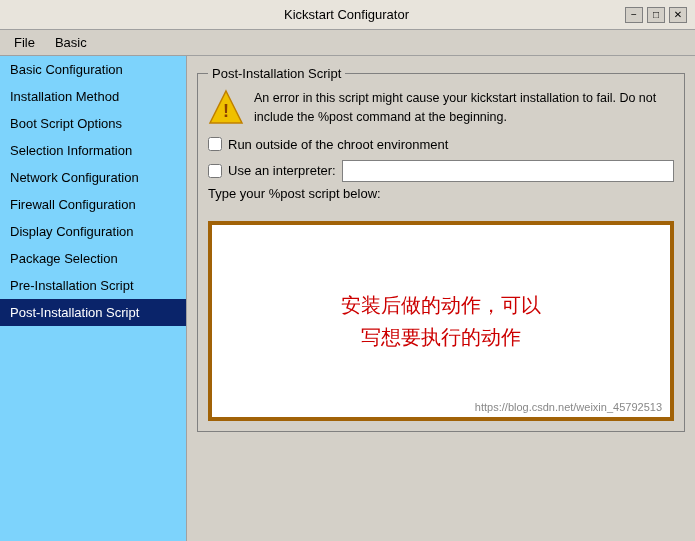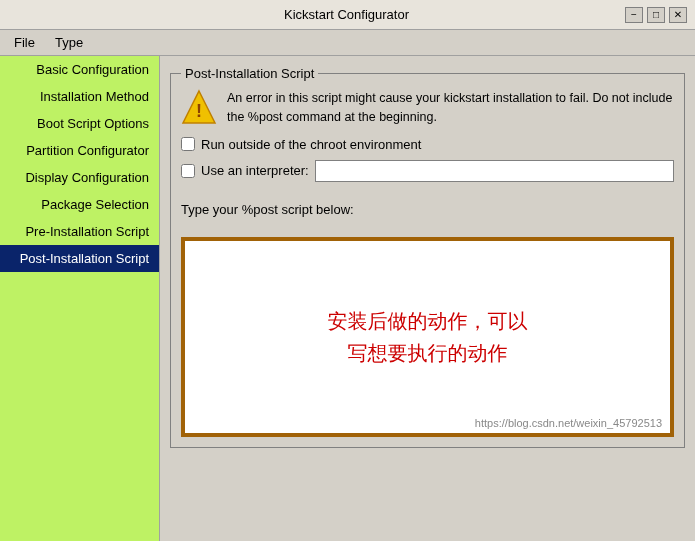--- a/index.html
+++ b/index.html
@@ -60,26 +60,25 @@
     }
 
     
     .main-content {
       display: flex;
       height: calc(541px - 30px - 26px);
     }
 
     
     .sidebar {
-      width: 160px;
-      background: #bef264;
+      width: 187px;
+      background: #7dd3fc;
       border-right: 1px solid #a0a0a0;
       overflow-y: auto;
       flex-shrink: 0;
-      text-align: right;
     }
     .sidebar-item {
       padding: 6px 10px;
       cursor: pointer;
       font-size: 13px;
       color: #000;
       border-bottom: none;
     }
     .sidebar-item.active {
       background: #0a246a;
@@ -137,21 +136,21 @@
     }
     .checkbox-row label {
       font-size: 13px;
     }
 
     
     .interpreter-row {
       display: flex;
       align-items: center;
       gap: 6px;
-      margin-bottom: 20px;
+      margin-bottom: 4px;
     }
     .interpreter-row input[type="checkbox"] {
       width: 14px;
       height: 14px;
     }
     .interpreter-row label {
       font-size: 13px;
       white-space: nowrap;
     }
     .interpreter-row input[type="text"] {
@@ -205,30 +204,32 @@
   <div class="titlebar-title">Kickstart Configurator</div>
   <div class="titlebar-controls">
     <div class="titlebar-btn">−</div>
     <div class="titlebar-btn">□</div>
     <div class="titlebar-btn">✕</div>
   </div>
 </div>
 
 <div class="menubar">
   <div class="menu-item">File</div>
-  <div class="menu-item">Type</div>
+  <div class="menu-item">Basic</div>
 </div>
 
 <div class="main-content">
 
   <div class="sidebar">
   <div class="sidebar-item">Basic Configuration</div>
       <div class="sidebar-item">Installation Method</div>
       <div class="sidebar-item">Boot Script Options</div>
-      <div class="sidebar-item">Partition Configurator</div>
+      <div class="sidebar-item">Selection Information</div>
+      <div class="sidebar-item">Network Configuration</div>
+      <div class="sidebar-item">Firewall Configuration</div>
       <div class="sidebar-item">Display Configuration</div>
       <div class="sidebar-item">Package Selection</div>
       <div class="sidebar-item">Pre-Installation Script</div>
       <div class="sidebar-item active">Post-Installation Script</div>
     </div>
 
   <div class="right-panel">
     <fieldset class="group-box">
       <legend>Post-Installation Script</legend>
 

